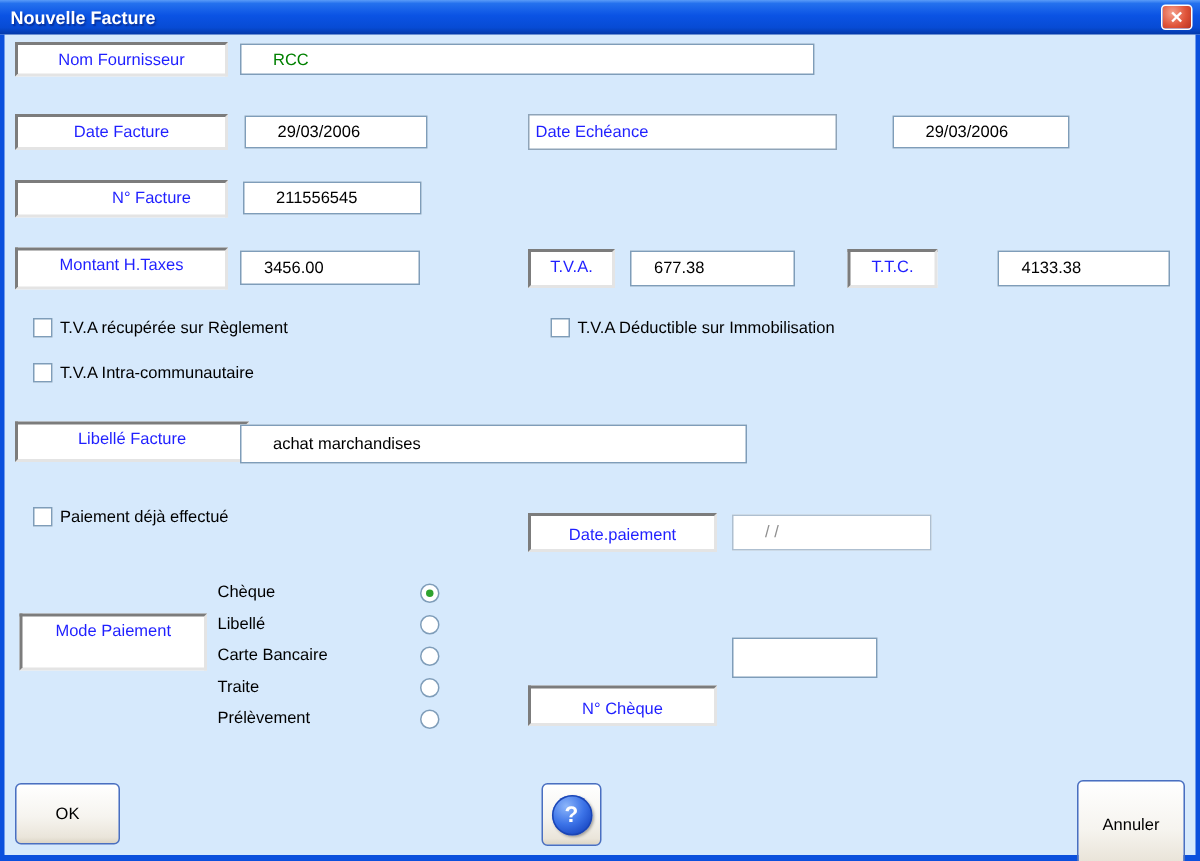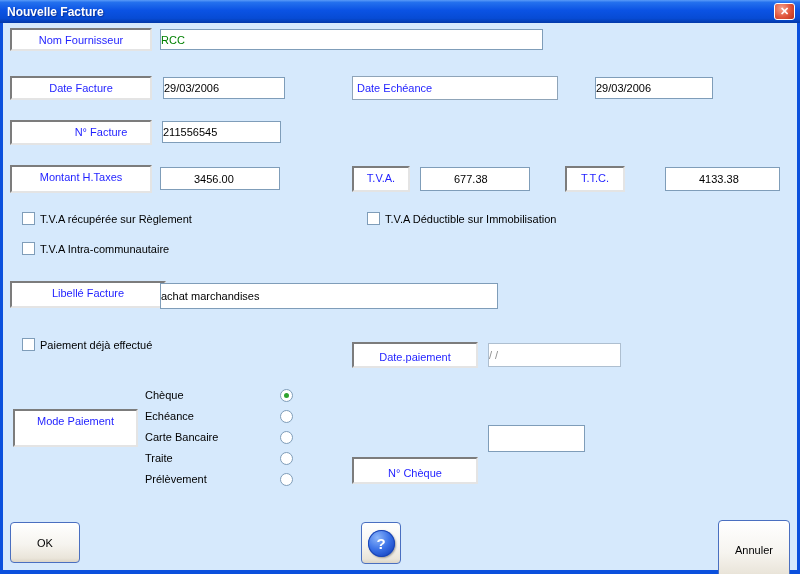--- a/index.html
+++ b/index.html
@@ -23,23 +23,23 @@
   .lbox { position:absolute; background:#fff; border:2px solid;
     border-color:#7c7c7c #e4e4e4 #e4e4e4 #7c7c7c;
     color:#1f1fff; font-size:11px; display:flex; align-items:flex-start; justify-content:center;
     padding-top:4px; }
   .lbox.flat { border:1px solid #8fa4b8; align-items:center; justify-content:flex-start;
     padding:0 0 0 4px; }
   .lbox.center { align-items:center; padding-top:4px; }
 
   
   .inp { position:absolute; background:#fff; border:1px solid #7f9db9; color:#000;
-    font-size:11px; display:flex; align-items:center; padding-left:0; }
+    font-size:11px; display:flex; align-items:center; padding-left:21px; }
   .inp.green { color:#008000; }
-  .inp.money { padding-left:33px; }
+  .inp.money { padding-left:15px; }
   .inp.dim { color:#8f8f8f; border-color:#aebfd0; }
 
   
   .cbrow { position:absolute; display:flex; align-items:center; gap:5px; color:#000; font-size:11px;padding-left:12px; }
   .cb { width:13px; height:13px; background:#fff; border:1px solid #7f9db9; flex:0 0 auto; }
 
   
   .radio-label { position:absolute; color:#000; font-size:11px; }
   .radio { position:absolute; width:13px; height:13px; border-radius:50%;
     background:#fff; border:1px solid #7f9db9; cursor:pointer; }
@@ -110,21 +110,21 @@
     <span>Paiement déjà effectué</span>
   </div>
   <div class="lbox center" style="left:352px;top:342px;width:126px;height:26px;">Date.paiement</div>
   <div class="inp dim" style="left:488px;top:343px;width:133px;height:24px;">/ /</div>
 
   <div class="lbox" style="left:13px;top:409px;width:125px;height:38px;">Mode Paiement</div>
 
   <span class="radio-label" style="left:145px;top:389px;">Chèque</span>
   <span class="radio on" style="left:280px;top:389px;"></span>
 
-  <span class="radio-label" style="left:145px;top:410px;">Echéance</span>
+  <span class="radio-label" style="left:145px;top:410px;">Libellé</span>
   <span class="radio" style="left:280px;top:410px;"></span>
 
   <span class="radio-label" style="left:145px;top:431px;">Carte Bancaire</span>
   <span class="radio" style="left:280px;top:431px;"></span>
 
   <span class="radio-label" style="left:145px;top:452px;">Traite</span>
   <span class="radio" style="left:280px;top:452px;"></span>
 
   <span class="radio-label" style="left:145px;top:473px;">Prélèvement</span>
   <span class="radio" style="left:280px;top:473px;"></span>

